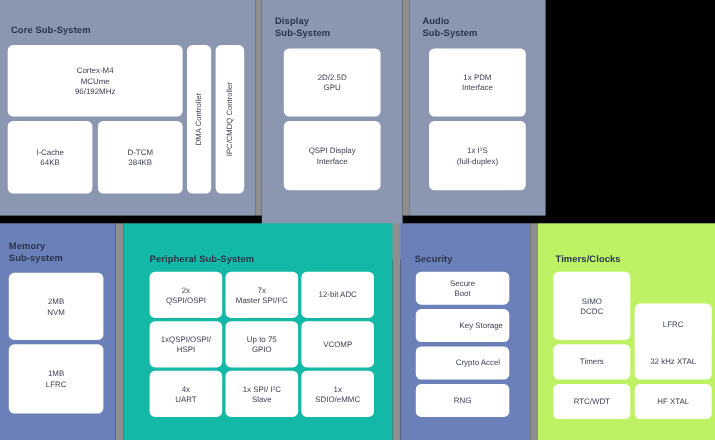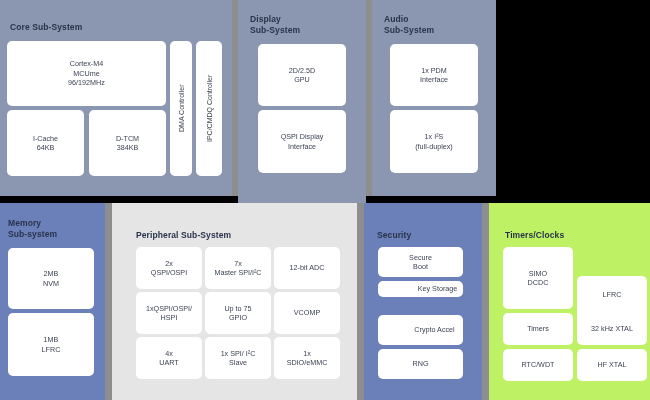--- a/index.html
+++ b/index.html
@@ -109,21 +109,21 @@
 
     <div class="blk" style="left:8px; top:45px; width:86px; height:61px;">2MB
 NVM</div>
 
     <div class="blk" style="left:8px; top:110px; width:86px; height:63px;">1MB
 LFRC</div>
   </div>
 
   <div class="gap" style="left:105px; top:203px; width:7px; height:197px;"></div>
 
-  <div class="panel" style="left:112px; top:203px; width:245px; height:197px; background:#e5e5e5;">
+  <div class="panel" style="left:112px; top:203px; width:245px; height:197px; background:#14b8a6;">
     <div class="panel-title" style="left:24px; top:27px;">Peripheral Sub-System</div>
 
     <div class="blk" style="left:24px; top:44px; width:66px; height:42px;">2x
 QSPI/OSPI</div>
     <div class="blk" style="left:93px; top:44px; width:66px; height:42px;">7x
 Master SPI/I²C</div>
     <div class="blk" style="left:162px; top:44px; width:66px; height:42px;">12-bit ADC</div>
 
     <div class="blk" style="left:24px; top:89px; width:66px; height:42px;">1xQSPI/OSPI/
 HSPI</div>
@@ -139,21 +139,21 @@
 SDIO/eMMC</div>
   </div>
 
   <div class="gap" style="left:357px; top:203px; width:7px; height:197px;"></div>
 
   <div class="panel" style="left:364px; top:203px; width:118px; height:197px; background:#6b80b8;">
     <div class="panel-title" style="left:13px; top:27px;">Security</div>
 
     <div class="blk" style="left:14px; top:44px; width:85px; height:30px;">Secure
 Boot</div>
-    <div class="blk" style="left:14px; top:78px; width:85px; height:16px;padding-left:36px;">Key Storage</div>
+    <div class="blk" style="left:14px; top:78px; width:85px; height:30px;padding-left:36px;">Key Storage</div>
     <div class="blk" style="left:14px; top:112px; width:85px; height:30px;padding-left:30px;">Crypto Accel</div>
     <div class="blk" style="left:14px; top:146px; width:85px; height:30px;">RNG</div>
   </div>
 
   <div class="gap" style="left:482px; top:203px; width:7px; height:197px;"></div>
 
   <div class="panel" style="left:489px; top:203px; width:161px; height:197px; background:#bef264;">
     <div class="panel-title" style="left:16px; top:27px;">Timers/Clocks</div>
 
     <div class="blk" style="left:14px; top:44px; width:70px; height:62px;">SIMO

